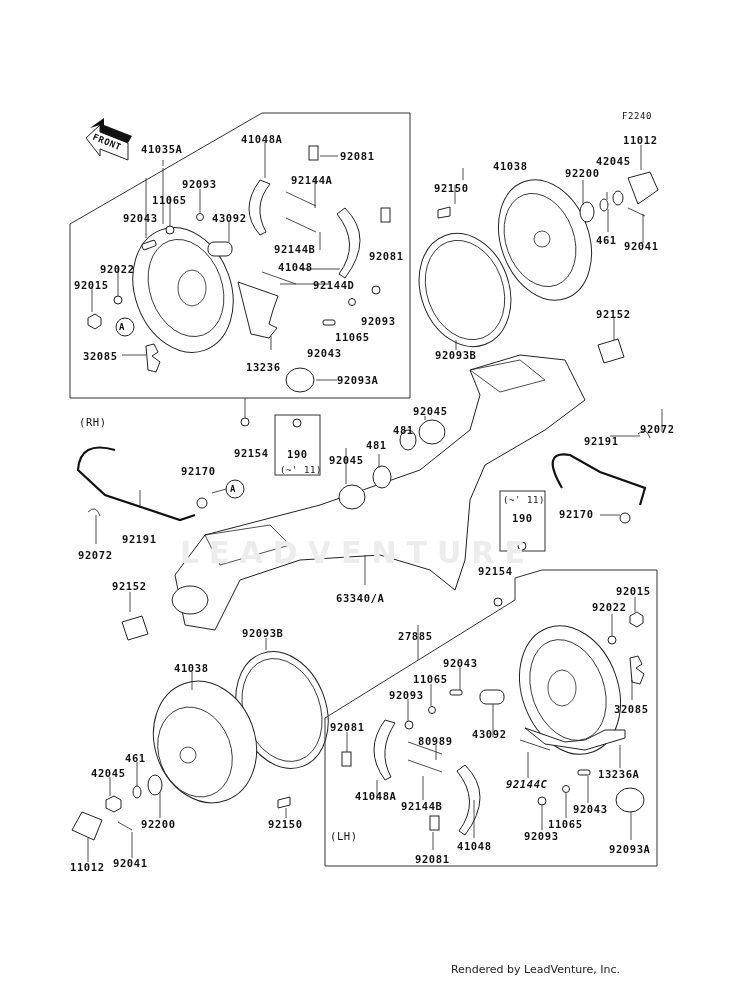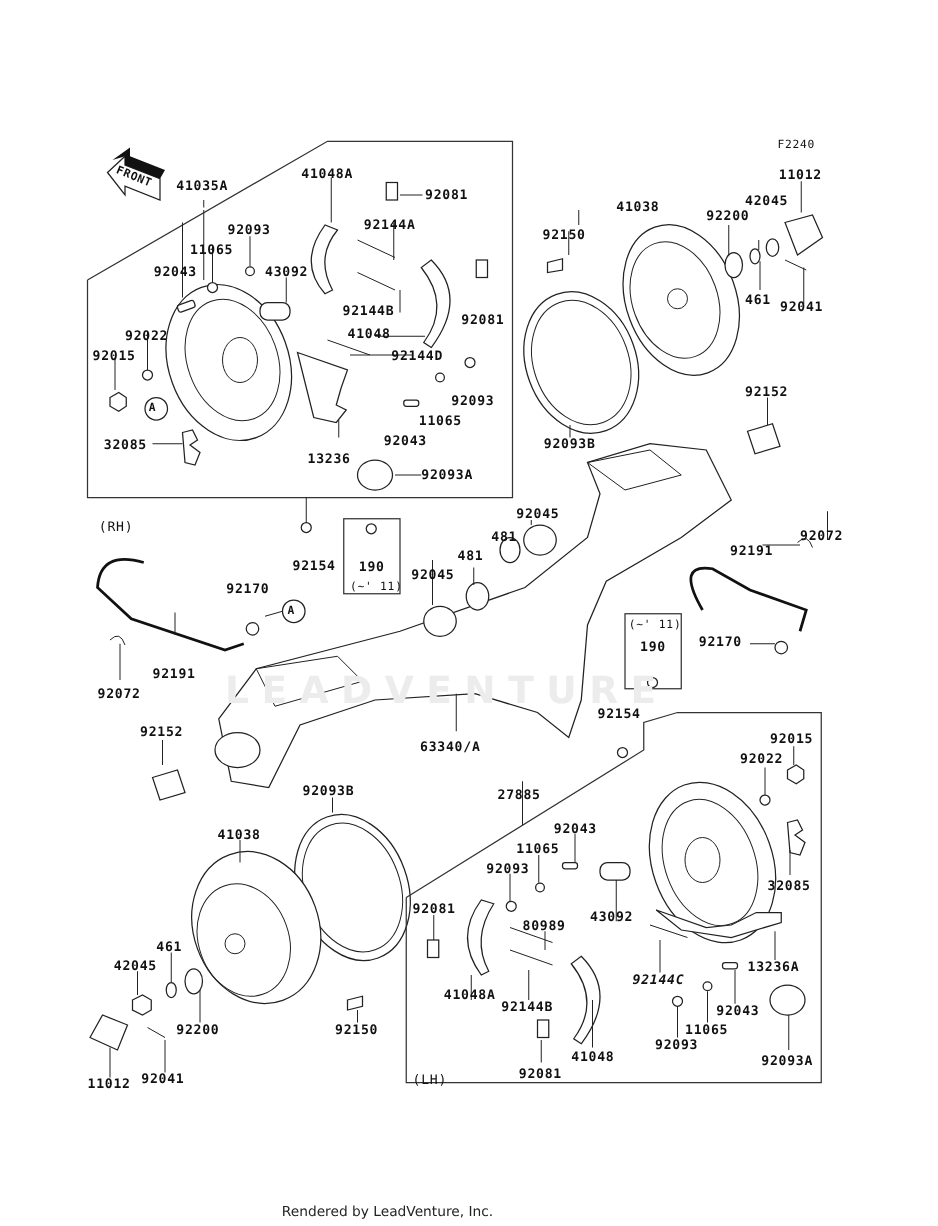--- a/index.html
+++ b/index.html
@@ -2,21 +2,21 @@
 <html><head>
 <meta charset="utf-8">
 <style>
   html, body { margin: 0; padding: 0; background: #ffffff; }
   body { width: 750px; height: 981px; position: relative; overflow: hidden;
          font-family: "DejaVu Sans", sans-serif; }
   #diagram { position: absolute; left: 0; top: 0; }
   .lbl { position: absolute; font-family: "DejaVu Sans Mono", monospace; font-size: 10.5px;
          font-weight: bold; color: #111; letter-spacing: 0.6px; white-space: nowrap; line-height: 12px; }
   .small { font-size: 9px; font-weight: normal; }
-  .footer { position: absolute; left: 0; width: 620px; top: 963px; text-align: center;
+  .footer { position: absolute; left: 0; width: 620px; top: 963px; text-align: right;
             font-family: "DejaVu Sans", sans-serif; font-size: 11px; color: #222; }
   .watermark { position: absolute; left: 180px; top: 535px; font-family: "DejaVu Sans", sans-serif;
                font-size: 30px; letter-spacing: 10px; color: #ececec; font-weight: bold; }
   svg .thin { stroke: #222; stroke-width: 0.8; fill: none; }
   svg .part { stroke: #222; stroke-width: 1; fill: #fff; }
   svg .heavy { stroke: #111; stroke-width: 2.2; fill: none; }
   svg .box { stroke: #333; stroke-width: 1; fill: none; }
 </style>
 </head>
 <body>
@@ -279,21 +279,21 @@
 <div class="lbl" style="left:443px;top:657px;">92043</div>
 <div class="lbl" style="left:413px;top:673px;">11065</div>
 <div class="lbl" style="left:389px;top:689px;">92093</div>
 <div class="lbl" style="left:330px;top:721px;">92081</div>
 <div class="lbl" style="left:472px;top:728px;">43092</div>
 <div class="lbl" style="left:418px;top:735px;">80989</div>
 <div class="lbl" style="left:355px;top:790px;">41048A</div>
 <div class="lbl" style="left:401px;top:800px;">92144B</div>
 <div class="lbl" style="left:415px;top:853px;">92081</div>
 <div class="lbl" style="left:457px;top:840px;">41048</div>
-<div class="lbl" style="left:330px;top:858px;font-weight:normal;">(LH)</div>
+<div class="lbl" style="left:330px;top:830px;font-weight:normal;">(LH)</div>
 <div class="lbl" style="left:592px;top:601px;">92022</div>
 <div class="lbl" style="left:616px;top:585px;">92015</div>
 <div class="lbl" style="left:614px;top:703px;">32085</div>
 <div class="lbl" style="left:506px;top:778px;font-style:italic;">92144C</div>
 <div class="lbl" style="left:598px;top:768px;">13236A</div>
 <div class="lbl" style="left:573px;top:803px;">92043</div>
 <div class="lbl" style="left:548px;top:818px;">11065</div>
 <div class="lbl" style="left:524px;top:830px;">92093</div>
 <div class="lbl" style="left:609px;top:843px;">92093A</div>
 

